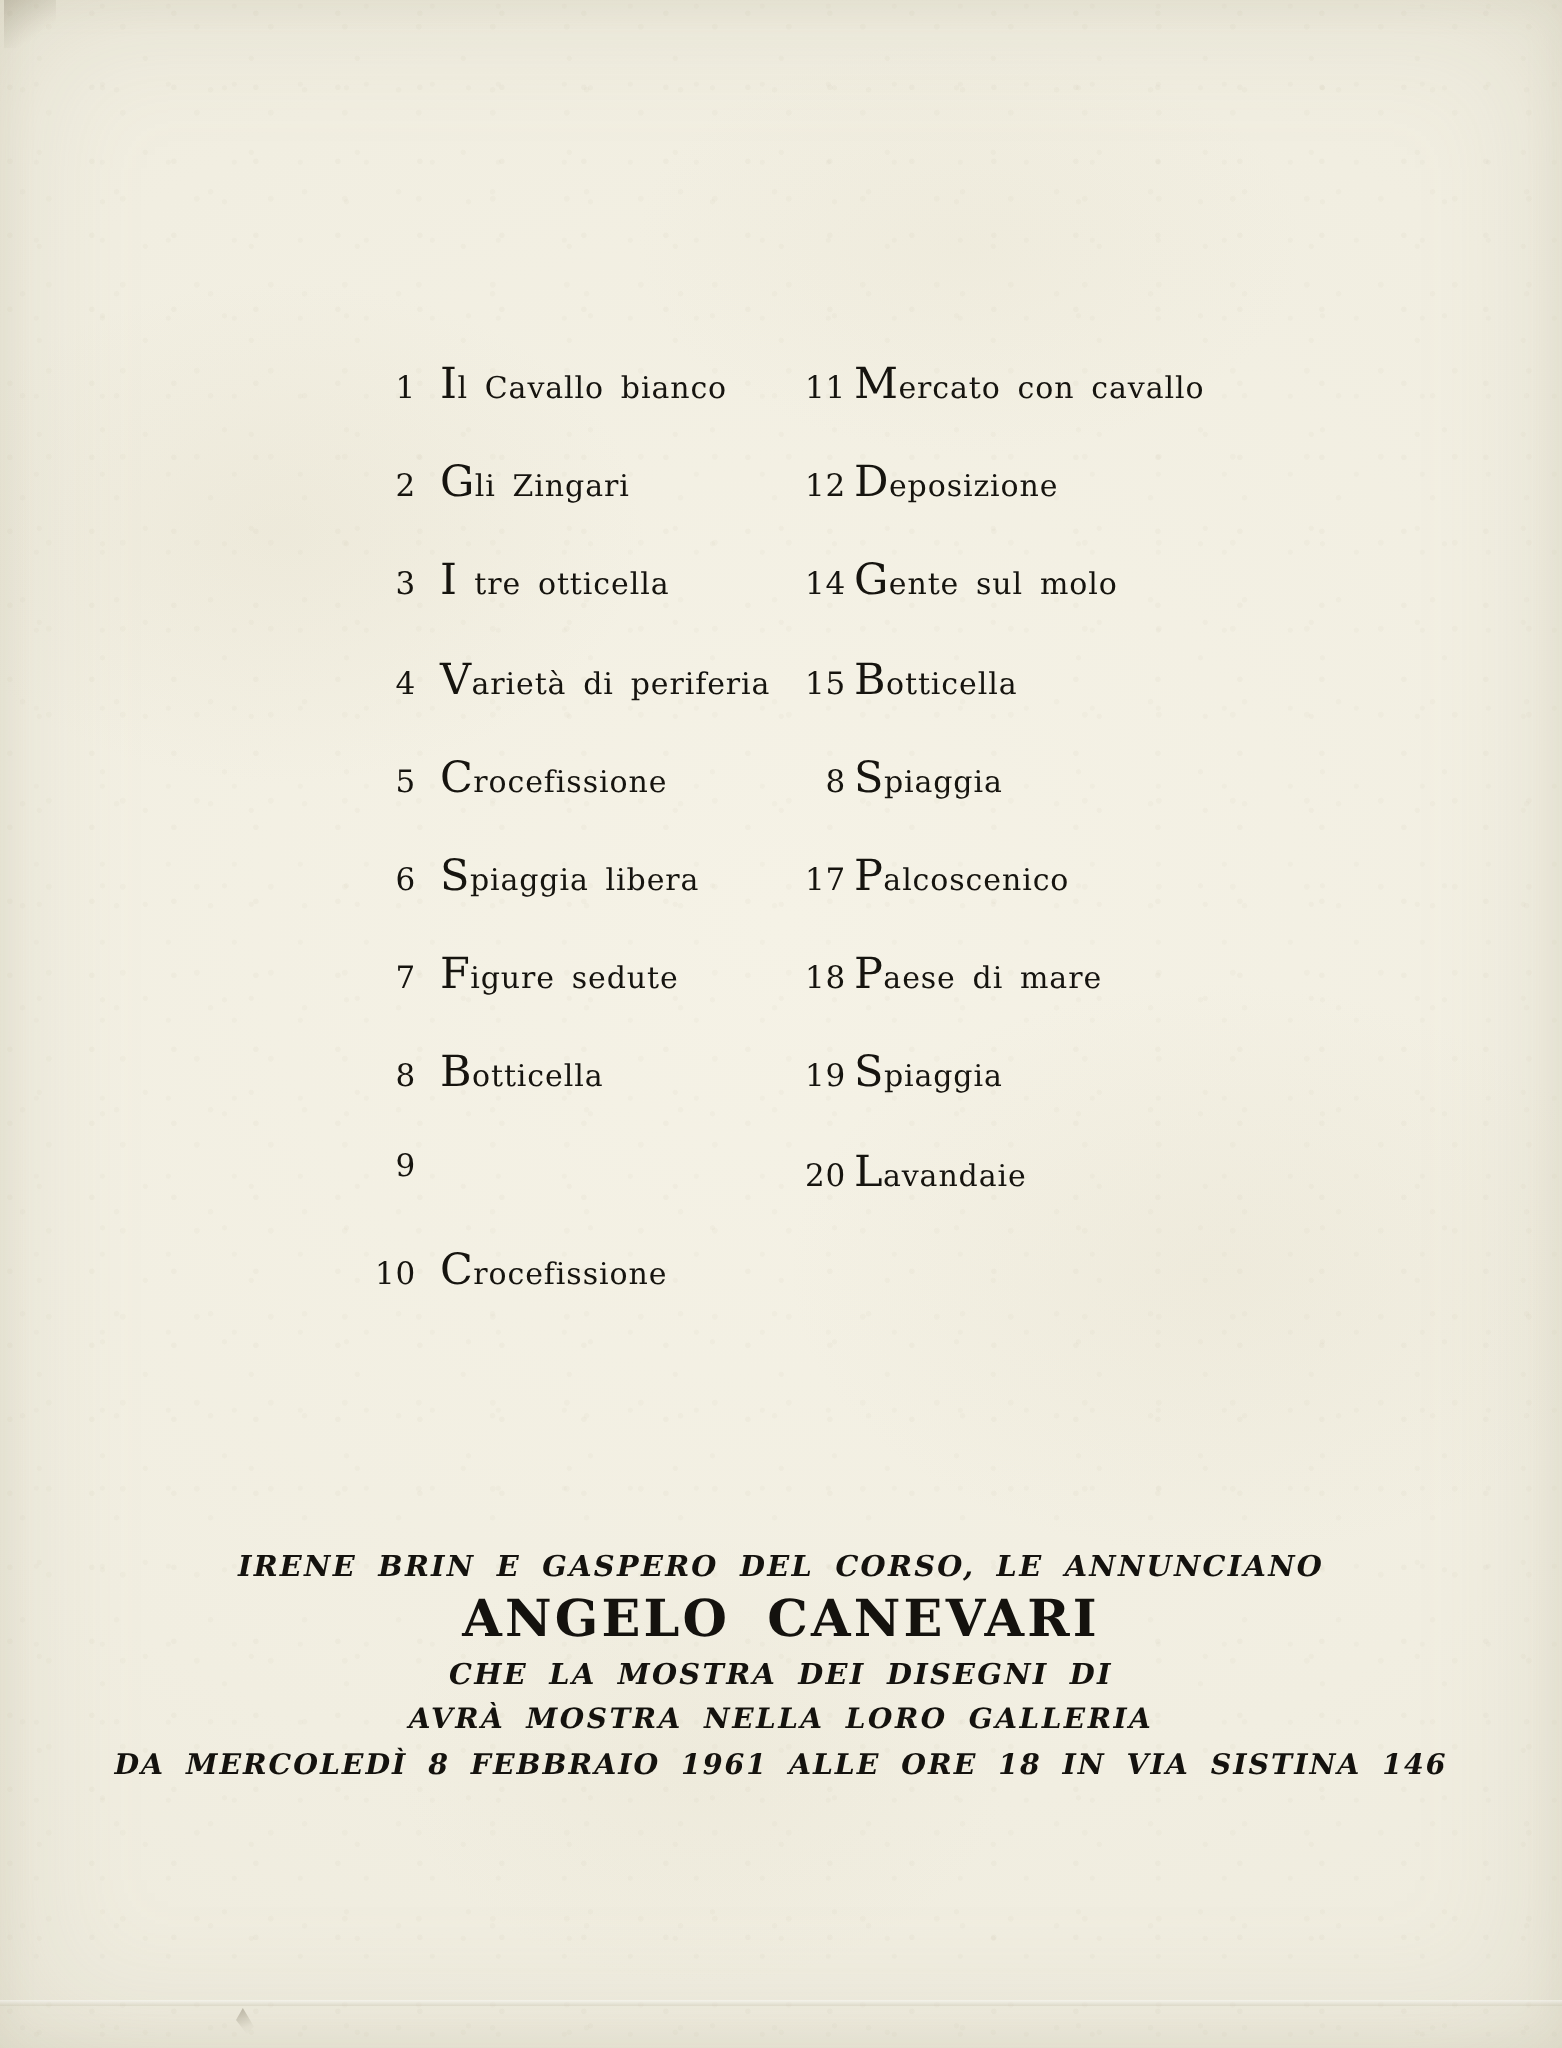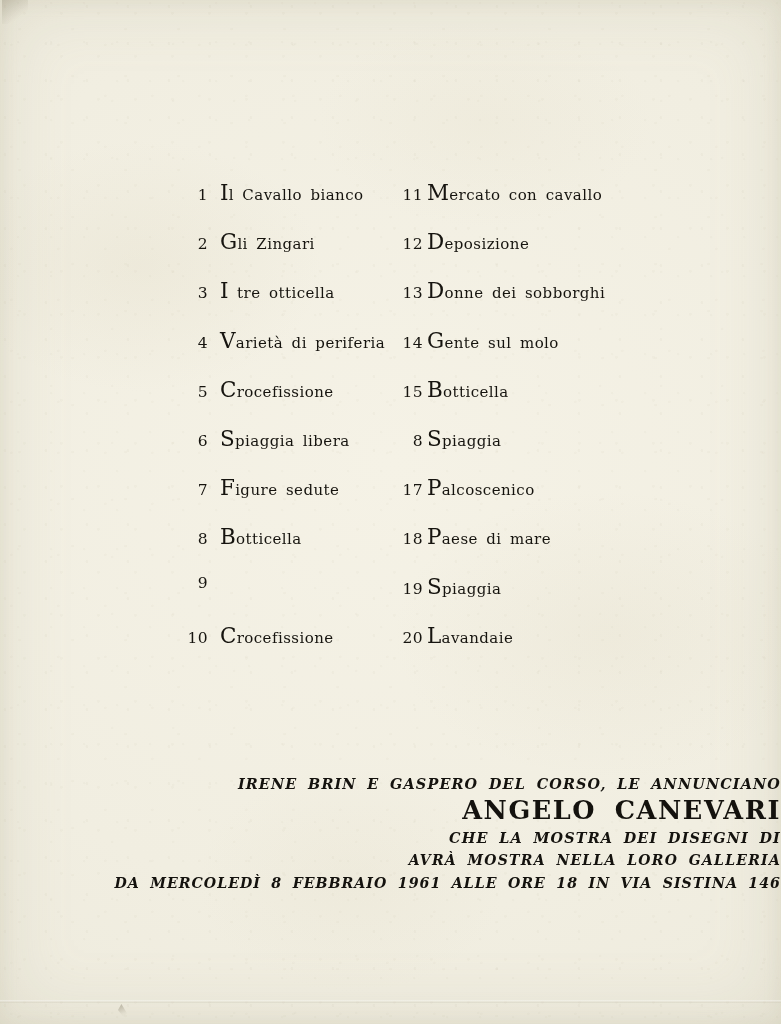--- a/index.html
+++ b/index.html
@@ -136,21 +136,21 @@
     letter-spacing: .45px;
     word-spacing: 3.2px;
   }
 
   
   .announcement {
     position: absolute;
     left: 0;
     right: 0;
     top: 773px;
-    text-align: right;
+    text-align: center;
     color: #14120e;
   }
   .ann-line {
     display: block;
     white-space: nowrap;
   }
   .ann-line.l1 {
     font-size: 14.4px;
     font-weight: bold;
     font-style: italic;
@@ -248,24 +248,20 @@
           </div>
         </div>
       <div class="column right" id="col-right">
           <div class="entry">
             <span class="num">11</span>
             <span class="title"><span class="cap">M</span><span class="rest">ercato con cavallo</span></span>
           </div>
           <div class="entry">
             <span class="num">12</span>
             <span class="title"><span class="cap">D</span><span class="rest">eposizione</span></span>
-          </div>
-          <div class="entry">
-            <span class="num">13</span>
-            <span class="title"><span class="cap">D</span><span class="rest">onne dei sobborghi</span></span>
           </div>
           <div class="entry">
             <span class="num">14</span>
             <span class="title"><span class="cap">G</span><span class="rest">ente sul molo</span></span>
           </div>
           <div class="entry">
             <span class="num">15</span>
             <span class="title"><span class="cap">B</span><span class="rest">otticella</span></span>
           </div>
           <div class="entry">

